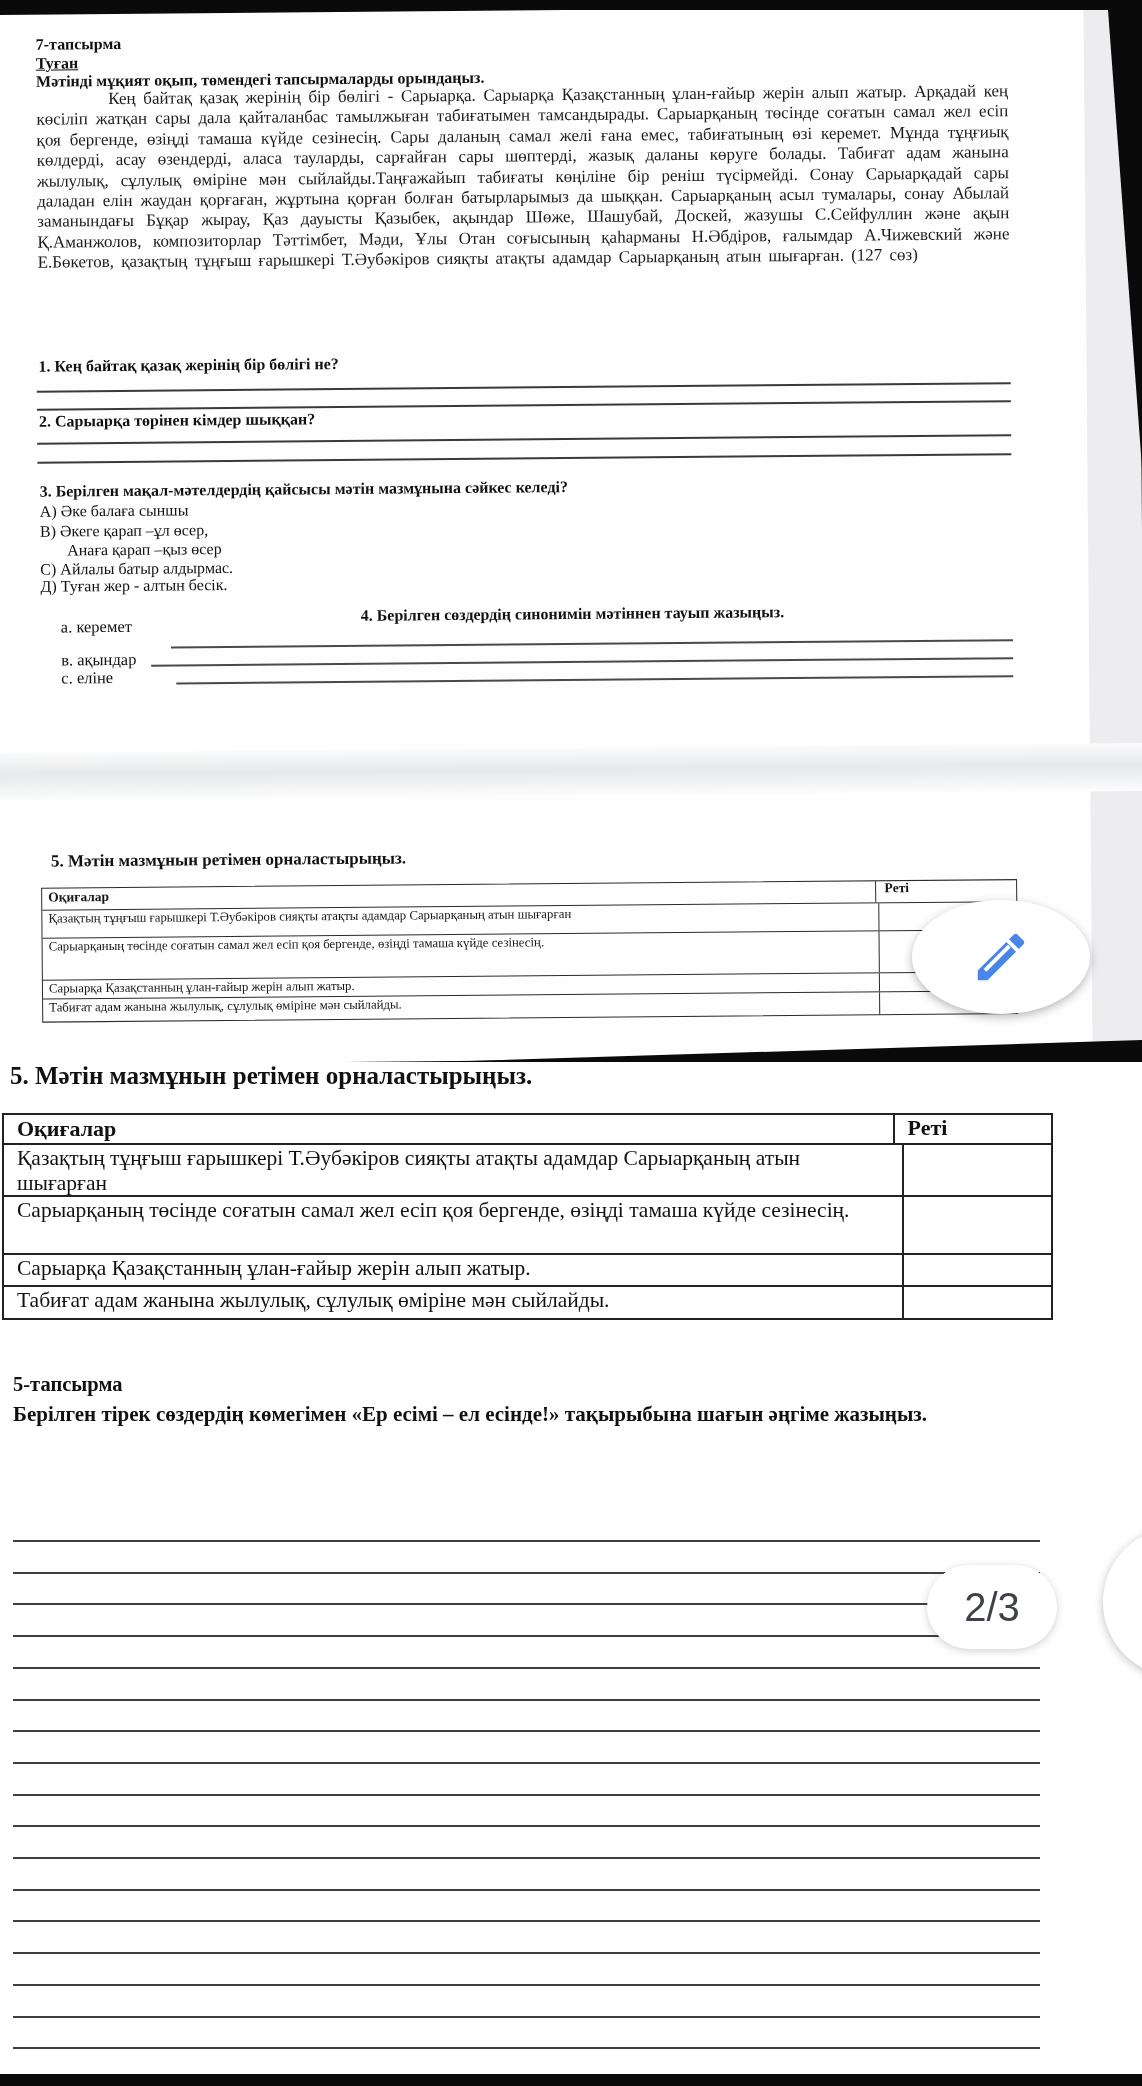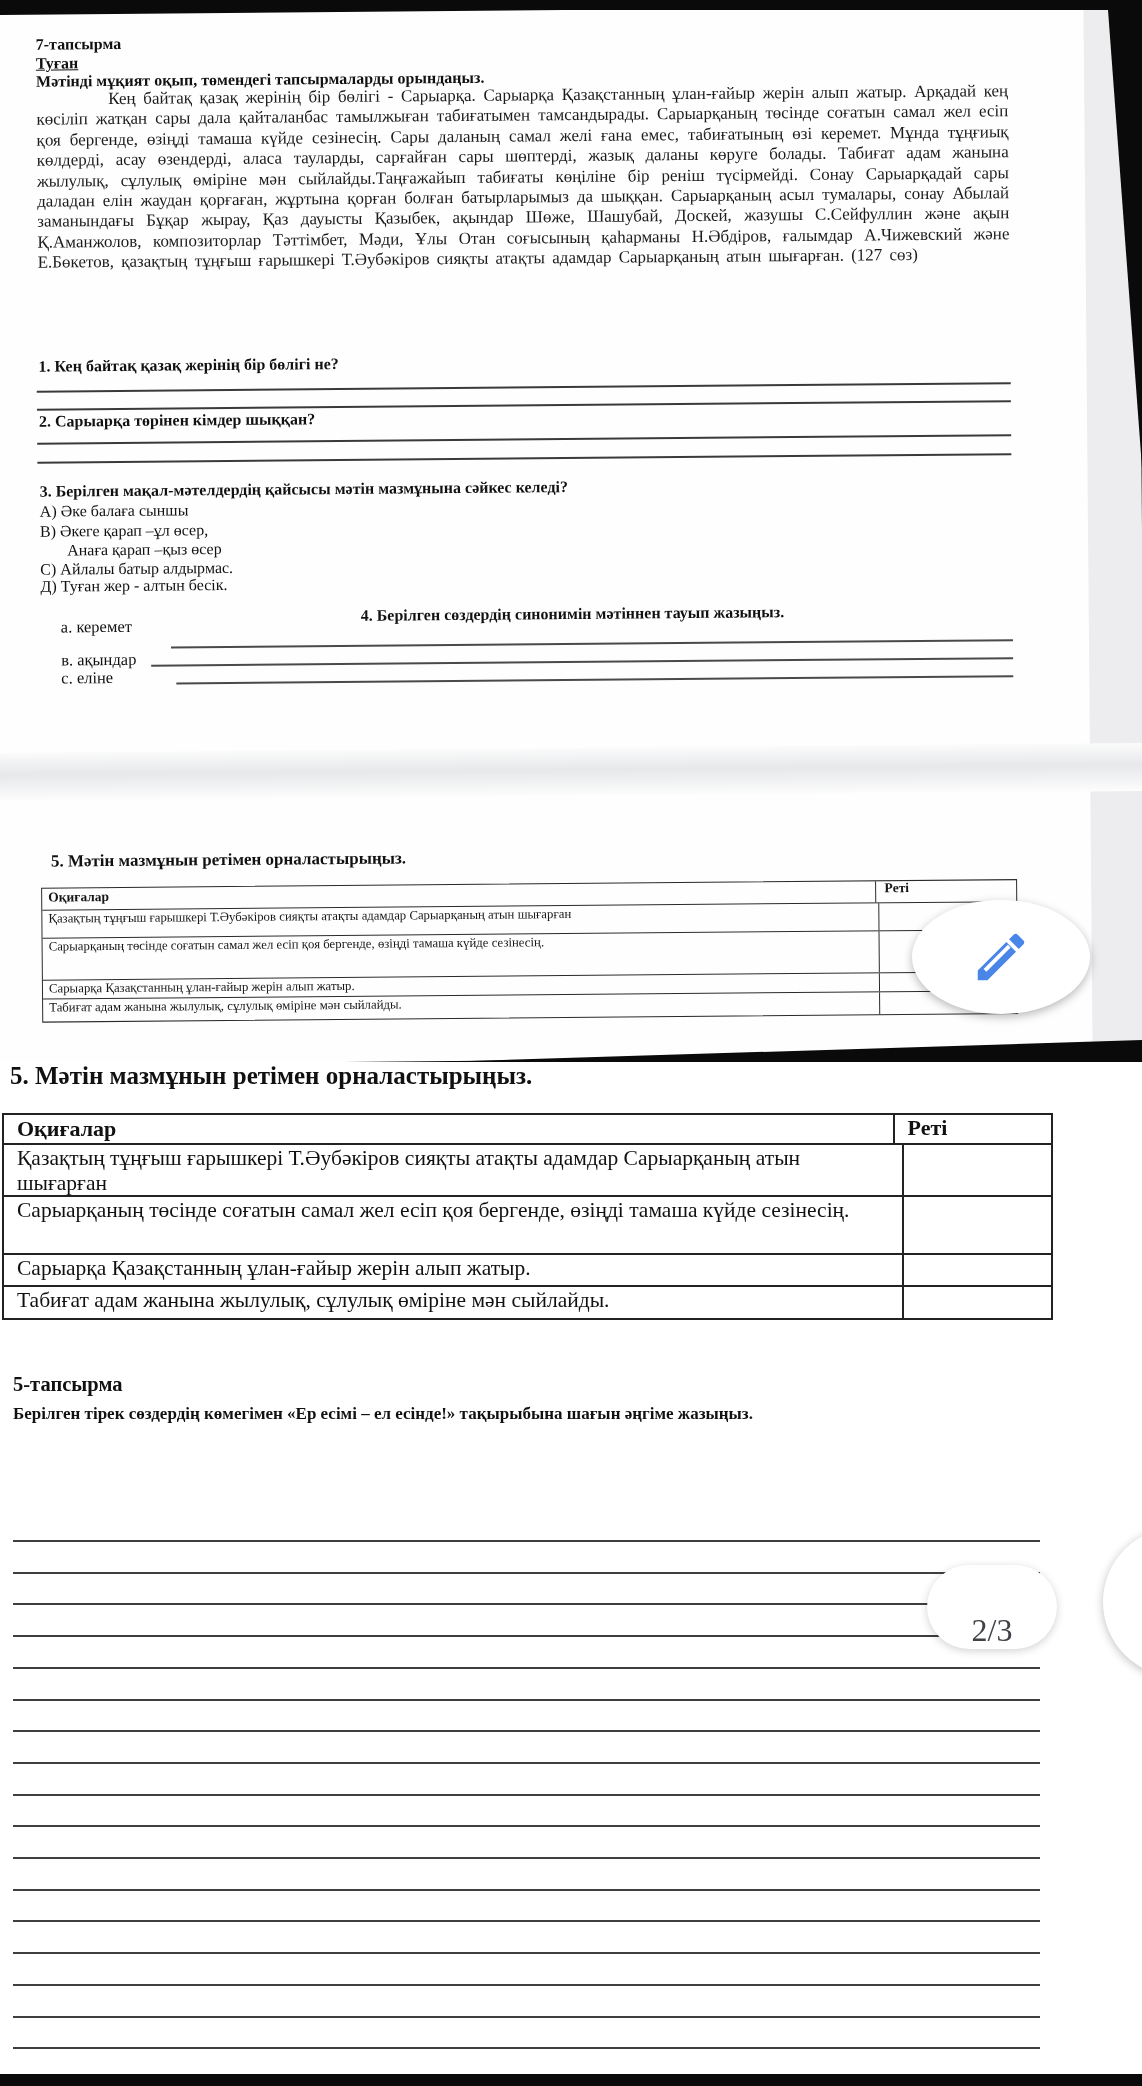--- a/index.html
+++ b/index.html
@@ -52,28 +52,28 @@
   #main-table .trow{display:flex;border-top:2px solid #222;}
   #main-table .trow:first-child{border-top:none;}
   #main-table .c1{width:877px;padding:1px 8px 0 13px;overflow:hidden;}
   #main-table .c2{width:145px;border-left:2px solid #222;}
   #main-table .hrow .c1{font-weight:bold;font-size:22px;}
   #main-table .hrow{height:28px;}
   #main-table .m1{height:50px;} #main-table .m2{height:56px;}
   #main-table .m3{height:30px;} #main-table .m4{height:31px;}
 
   #task3-title{left:13px;top:311px;font-size:20.5px;font-weight:bold;}
-  #task3-instr{left:13px;top:338px;width:1012px;font-size:17px;line-height:28px;font-weight:bold;}
+  #task3-instr{left:13px;top:338px;width:1012px;font-size:21px;line-height:28px;font-weight:bold;}
   #keywords{left:13px;top:391px;width:992px;font-size:20.5px;line-height:31px;font-weight:normal;}
   #keywords b{font-weight:bold;}
   .wline{position:absolute;left:13px;width:1027px;height:2px;background:#3f3f3f;}
 
   #page-pill{left:927px;top:503px;width:130px;height:84px;border-radius:42px;background:#fff;
-      box-shadow:0 2px 8px rgba(0,0,0,0.18);z-index:8;display:flex;align-items:flex-end;justify-content:center;
-      font-family:Liberation Serif, serif;font-size:32px;color:#3f4246;}
+      box-shadow:0 2px 8px rgba(0,0,0,0.18);z-index:8;display:flex;align-items:center;justify-content:center;
+      font-family:Liberation Sans, sans-serif;font-size:40px;color:#3f4246;}
   #side-fab{left:1103px;top:465px;width:150px;height:150px;border-radius:50%;background:#fff;
       box-shadow:0 2px 10px rgba(0,0,0,0.25);z-index:8;cursor:pointer;}
 
   #bottom-black-bar{top:2074px;left:0;width:1142px;height:12px;background:#0a0a0a;}
 </style>
 </head>
 <body>
 
 <div class="abs" id="photo-section">
   <div id="photo-rot">

